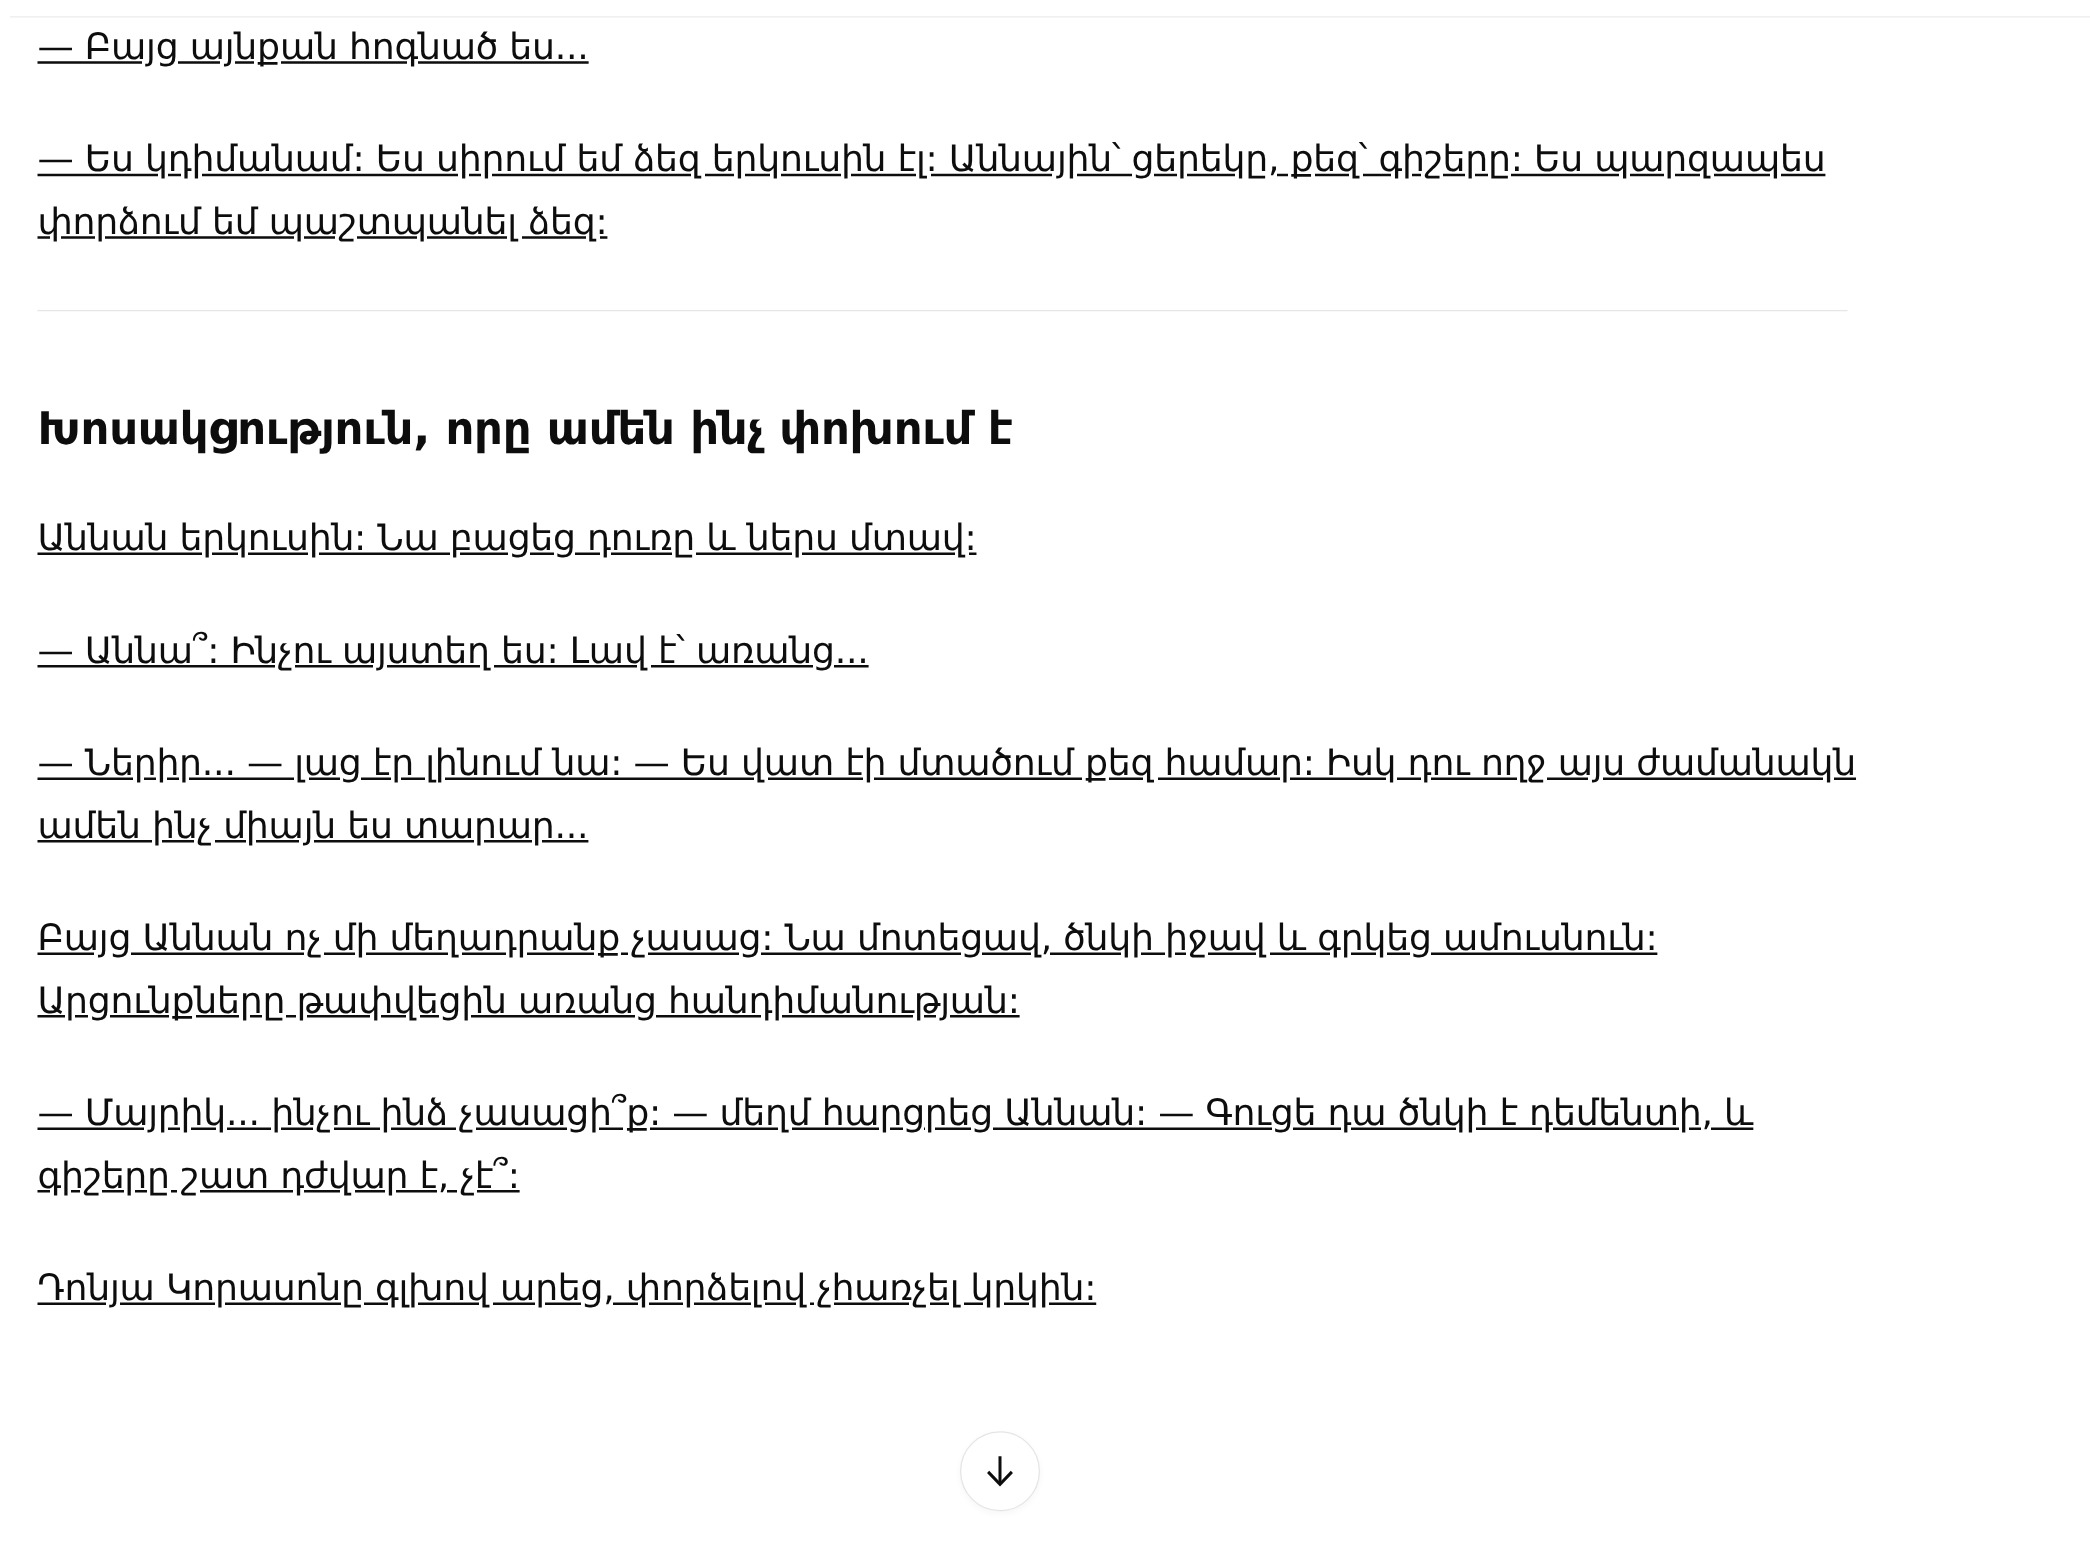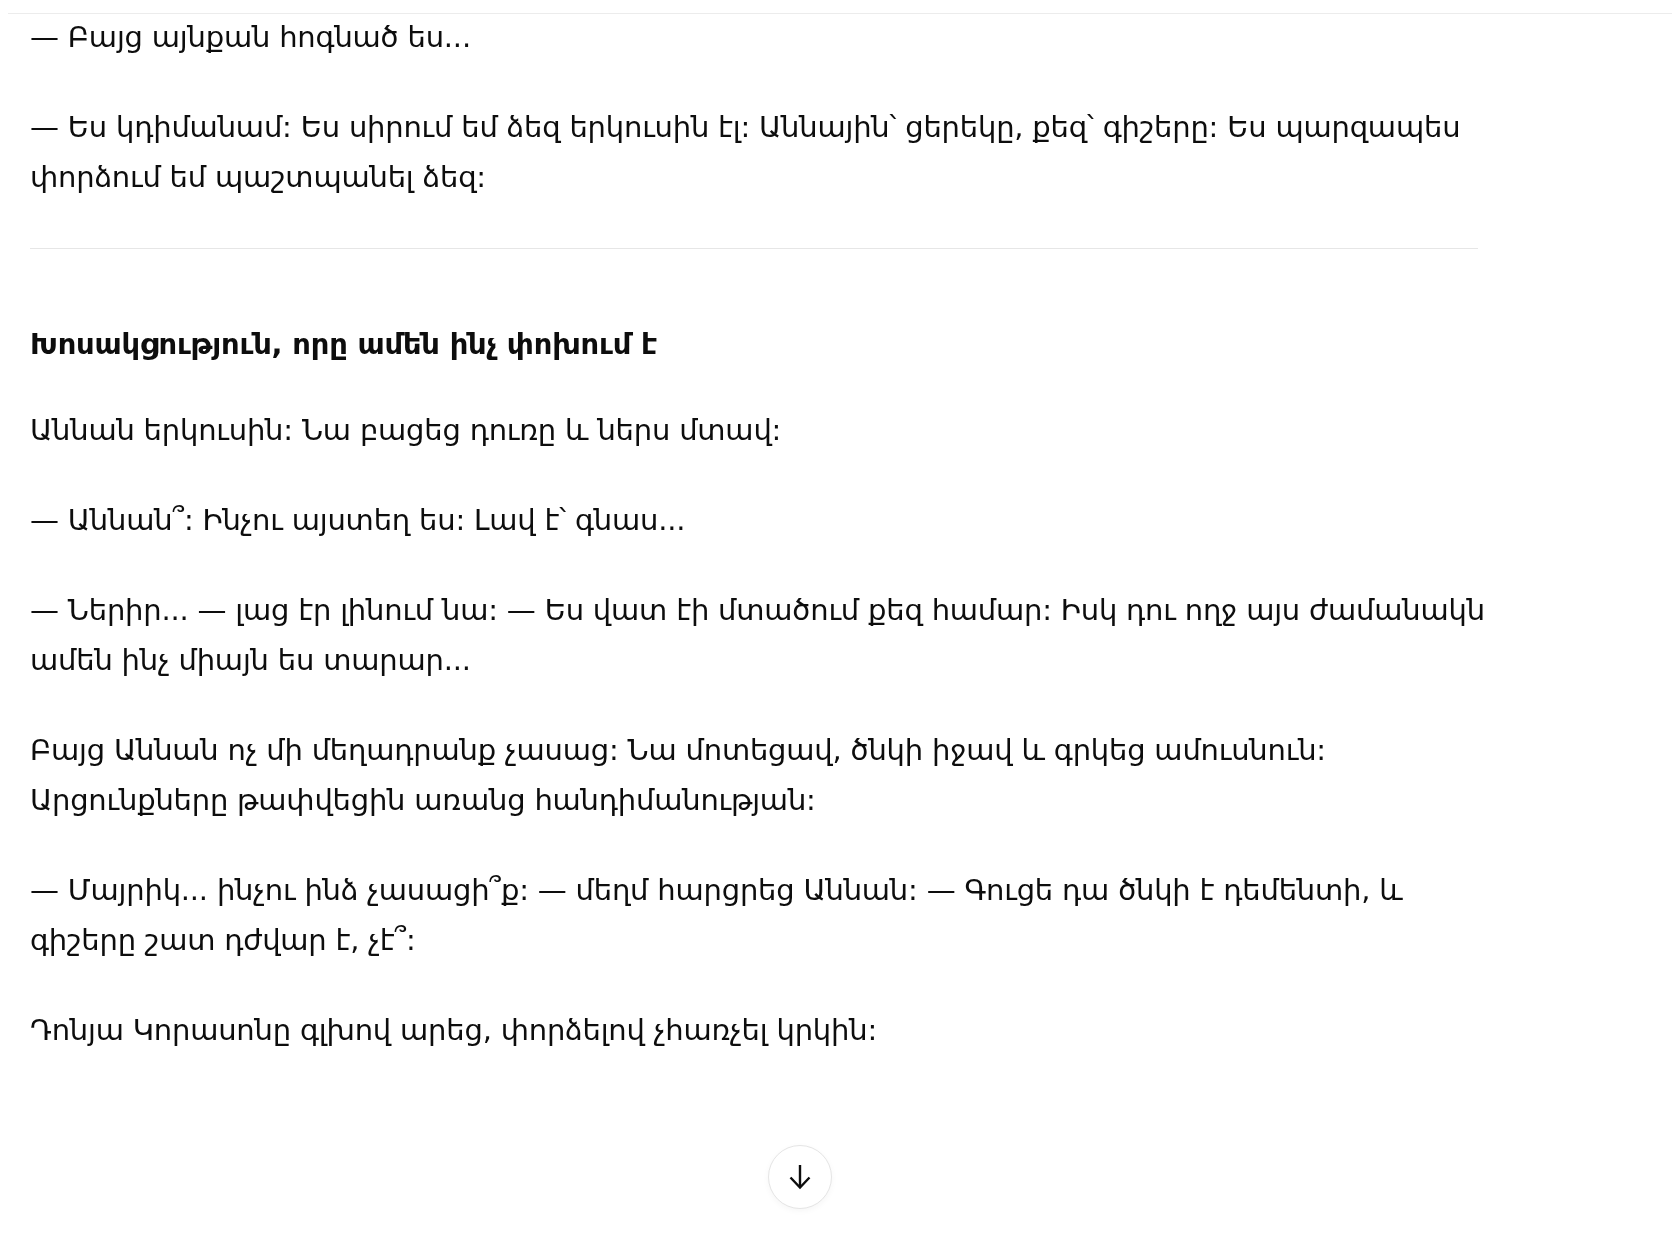--- a/index.html
+++ b/index.html
@@ -30,29 +30,30 @@
     left: 0;
     width: 1460px;
     padding: 12px 0 0 30px;
     box-sizing: content-box;
   }
   .content p {
     font-size: 29px;
     line-height: 50px;
     margin: 0 0 40px 0;
     letter-spacing: -0.2px;
+    text-decoration: underline;
   }
   .section-divider {
     border: none;
     border-top: 1px solid #e6e6e6;
     margin: 46px 0 0 0;
     width: 1448px;
   }
   .section-heading {
-    font-size: 29px;
+    font-size: 36px;
     line-height: 50px;
     font-weight: bold;
     margin: 70px 0 36px 0;
     letter-spacing: -0.2px;
   }
   .scroll-btn {
     position: absolute;
     left: 768px;
     top: 1145px;
     width: 64px;
@@ -81,21 +82,21 @@
 
   <div class="content">
     <p>— Բայց այնքան հոգնած ես...</p>
     <p>— Ես կդիմանամ: Ես սիրում եմ ձեզ երկուսին էլ: Աննային՝ ցերեկը, քեզ՝ գիշերը: Ես պարզապես փորձում եմ պաշտպանել ձեզ:</p>
 
     <hr class="section-divider">
 
     <h2 class="section-heading">Խոսակցություն, որը ամեն ինչ փոխում է</h2>
 
     <p>Աննան երկուսին: Նա բացեց դուռը և ներս մտավ:</p>
-    <p>— Աննան՞: Ինչու այստեղ ես: Լավ է՝ գնաս...</p>
+    <p>— Աննա՞: Ինչու այստեղ ես: Լավ է՝ առանց...</p>
     <p>— Ներիր... — լաց էր լինում նա: — Ես վատ էի մտածում քեզ համար: Իսկ դու ողջ այս ժամանակն ամեն ինչ միայն ես տարար...</p>
     <p>Բայց Աննան ոչ մի մեղադրանք չասաց: Նա մոտեցավ, ծնկի իջավ և գրկեց ամուսնուն: Արցունքները թափվեցին առանց հանդիմանության:</p>
     <p>— Մայրիկ... ինչու ինձ չասացի՞ք: — մեղմ հարցրեց Աննան: — Գուցե դա ծնկի է դեմենտի, և գիշերը շատ դժվար է, չէ՞:</p>
     <p>Դոնյա Կորասոնը գլխով արեց, փորձելով չհառչել կրկին:</p>
   </div>
 
   <button class="scroll-btn" aria-label="Scroll to bottom">
     <span>
       <svg width="34" height="34" viewBox="0 0 34 34" fill="none" xmlns="http://www.w3.org/2000/svg">
         <line x1="17" y1="5" x2="17" y2="27" stroke="#0d0d0d" stroke-width="2.4"></line>

